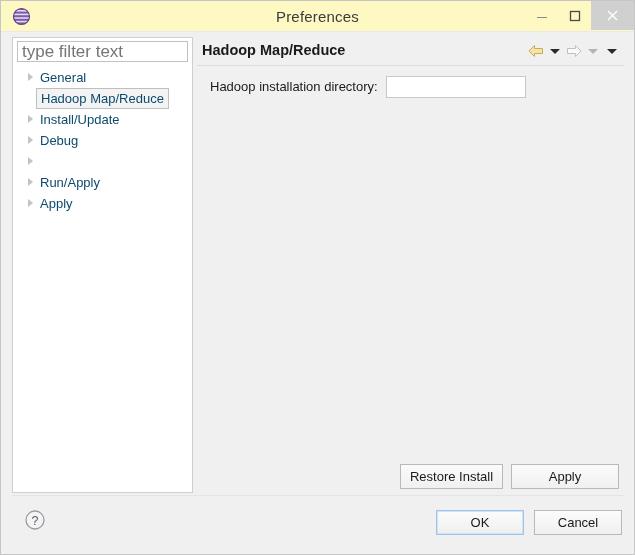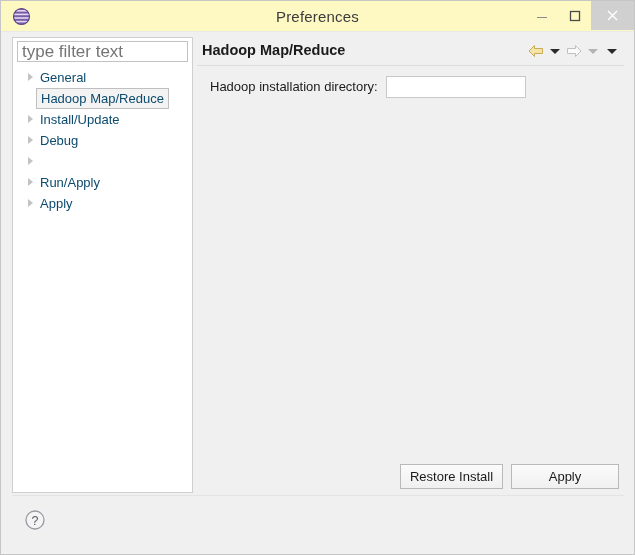--- a/index.html
+++ b/index.html
@@ -359,14 +359,18 @@
 
   <div id="footer-sep"></div>
 
   <span id="help-btn">
     <svg width="24" height="24" viewBox="0 0 24 24">
       <circle cx="12" cy="12" r="9" fill="#f4f4f4" stroke="#9a9aa2" stroke-width="1.3"></circle>
       <text x="12" y="16.5" text-anchor="middle" font-family="Liberation Sans, sans-serif" font-size="12.5" fill="#5a5a68">?</text>
     </svg>
   </span>
 
+  <div id="dialog-buttons">
+    <button id="ok-btn" class="pbtn default">OK</button>
+    <button id="cancel-btn" class="pbtn">Cancel</button>
+  </div>
 
 </div>
 
 </body></html>

